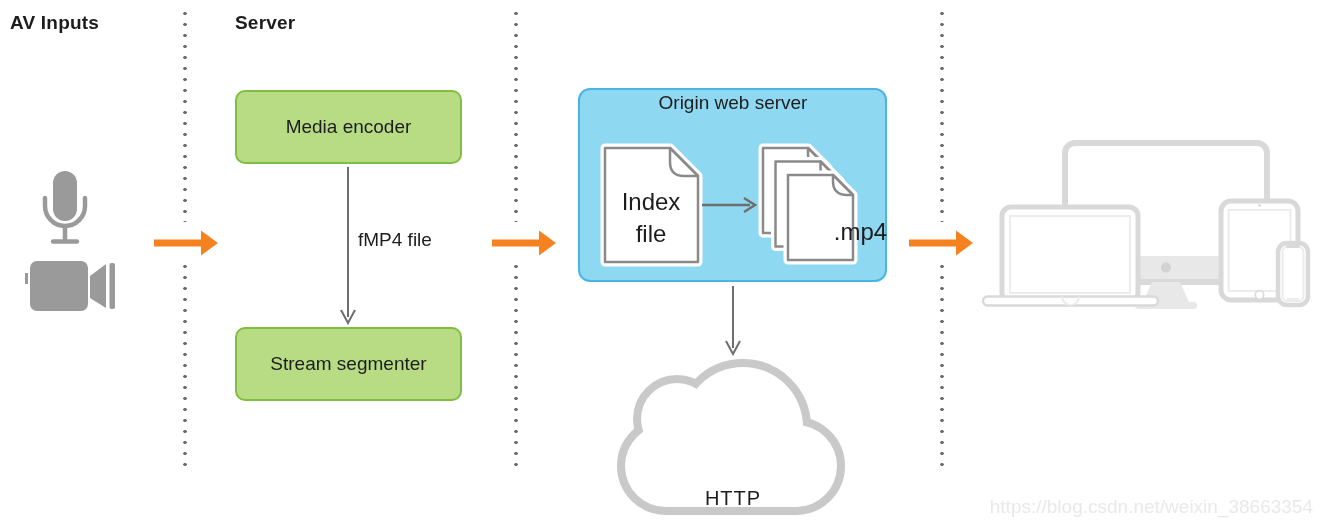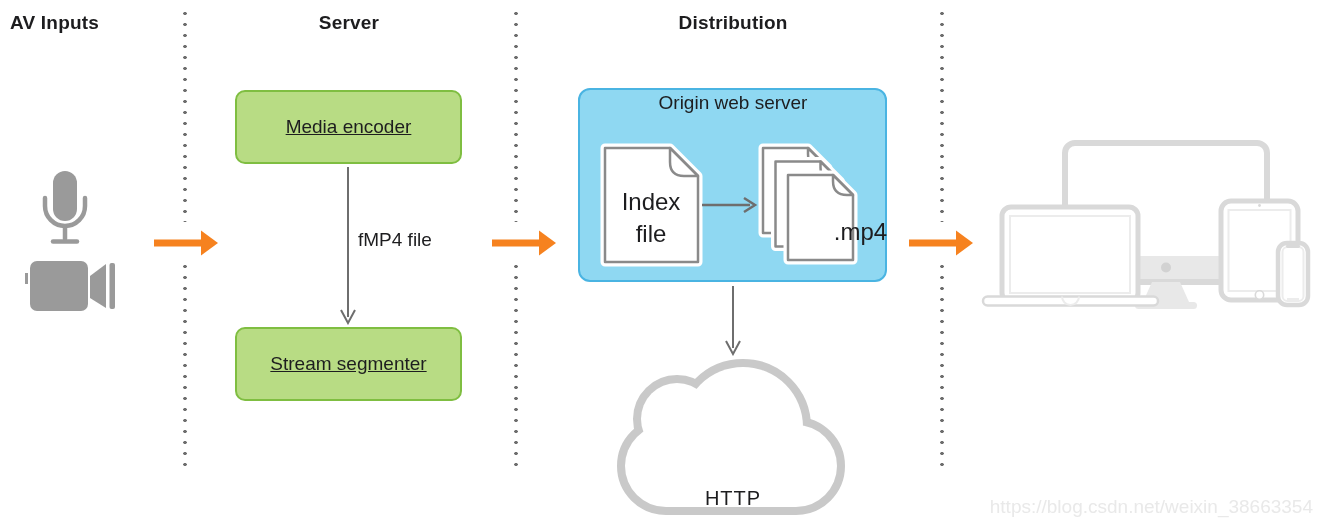--- a/index.html
+++ b/index.html
@@ -5,31 +5,31 @@
   html,body{margin:0;padding:0;background:#fff;}
   .canvas{
     position:relative;width:1322px;height:521px;background:#fff;overflow:hidden;
     font-family:"Liberation Sans",sans-serif;color:var(--text-dark,#1d1d1f);
   }
   .abs{position:absolute;}
   .hdr{
     position:absolute;top:12px;font-size:19px;font-weight:bold;
     letter-spacing:.2px;white-space:nowrap;
   }
-  .hdr-c{text-align:center;}
+  .hdr-c{}
   .divider{
     position:absolute;top:8px;width:4px;height:466px;
     background-image:radial-gradient(circle, var(--dot-gray,#6e6e6e) 1.6px, transparent 1.9px);
     background-size:4px 11px;background-repeat:repeat-y;
   }
   .mask{position:absolute;width:20px;height:42px;background:#fff;}
   .node{
     position:absolute;display:flex;align-items:center;justify-content:center;
     font-size:19px;border-radius:10px;text-align:center;
-    background:var(--green-fill,#b8dc84);border:2.5px solid var(--green-border,#7fbe41);text-decoration:underline;
+    background:var(--green-fill,#b8dc84);border:2.5px solid var(--green-border,#7fbe41);
   }
   .bluebox{
     position:absolute;background:var(--blue-fill,#8fd8f2);
     border:2.5px solid var(--blue-border,#4ab4e2);border-radius:12px;
   }
   .lbl{position:absolute;font-size:19px;white-space:nowrap;}
   .lbl-c{text-align:center;white-space:normal;}
   .doc-text{position:absolute;font-size:24px;text-align:center;line-height:1.35;}
   .http-text{position:absolute;font-size:20px;text-align:center;letter-spacing:1px;margin-top:42px;}
   .watermark{
@@ -58,21 +58,20 @@
   <div class="divider" style="left:183px;"></div>
   <div class="divider" style="left:514px;"></div>
   <div class="divider" style="left:940px;"></div>
 
   <div class="mask" style="left:175px;top:222px;"></div>
   <div class="mask" style="left:506px;top:222px;"></div>
   <div class="mask" style="left:932px;top:222px;"></div>
 
   <div class="hdr" style="left:10px;">AV Inputs</div>
   <div class="hdr hdr-c" style="left:235px;width:228px;">Server</div>
-  <div class="hdr hdr-c" style="left:578px;width:310px;">Distribution</div>
 
   <svg class="abs" style="left:42px;top:170px;" width="46" height="78" viewBox="0 0 46 78">
     <rect class="gfill" x="11" y="1" width="24" height="50" rx="12"></rect>
     <path class="gstroke" d="M3 28 V36 A20 20 0 0 0 43 36 V28"></path>
     <line class="gstroke" x1="23" y1="56.5" x2="23" y2="69"></line>
     <line class="gstroke" x1="11" y1="71.5" x2="35" y2="71.5"></line>
   </svg>
   <svg class="abs" style="left:25px;top:260px;" width="92" height="52" viewBox="0 0 92 52">
     <rect class="gfill" x="0" y="13" width="3" height="11"></rect>
     <rect class="gfill" x="5" y="1" width="58" height="50" rx="7"></rect>

